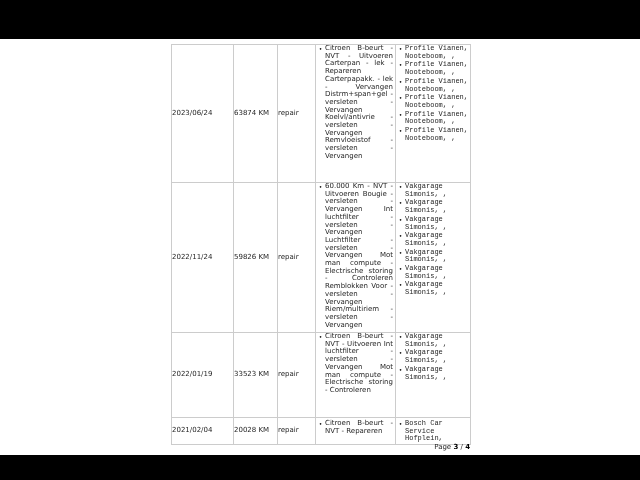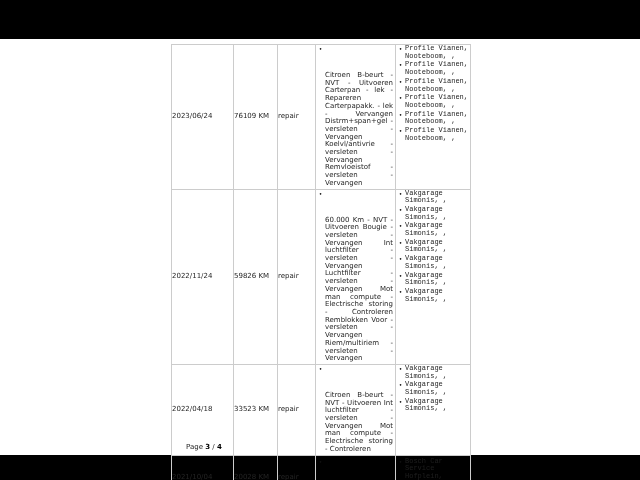--- a/index.html
+++ b/index.html
@@ -28,46 +28,46 @@
   td.c-date,td.c-km,td.c-type{vertical-align:middle;padding-left:7px;color:#242424;}
   td.c-work,td.c-garage{vertical-align:top;padding:4px 2px 2px 3px;}
   tr.r0{height:138px;}
   tr.r1{height:150px;}
   tr.r2{height:85px;}
   tr.r3{height:25px;}
   tr.r3 td.c-work,tr.r3 td.c-garage{padding-top:2px;}
   .bullet-item{display:flex;align-items:flex-start;margin:0 0 1px 0;}
   .marker{flex:0 0 9px;font-size:6px;line-height:7.7px;text-align:center;color:#111;}
   .btext{flex:1 1 auto;min-width:0;}
-  .work-text{text-align:justify;padding-right:2px;margin-top:27px;}
+  .work-text{text-align:justify;padding-right:2px;}
   .garage-text{padding-right:1px;font-family:Liberation Mono, monospace;}
   .footer{
-    position:absolute;left:186px;top:404px;width:296px;
-    text-align:left;font-size:7px;color:#1f1f1f;
+    position:absolute;left:174px;top:404px;width:296px;
+    text-align:right;font-size:7px;color:#1f1f1f;
   }
   .footer b{font-weight:bold;color:#000;}
 </style>
 </head>
 <body>
 
 <div class="page">
 
   <table class="grid">
     <colgroup>
       <col style="width:62px">
         <col style="width:44px">
         <col style="width:38px">
         <col style="width:80px">
         <col style="width:75px">
     </colgroup>
 
     <tbody>
         <tr class="r0">
       <td class="c-date">2023/06/24</td>
-      <td class="c-km">76109 KM</td>
+      <td class="c-km">63874 KM</td>
       <td class="c-type">repair</td>
       <td class="c-work">
         <div class="bullet-item">
           <span class="marker">•</span>
           <span class="btext work-text">Citroen B-beurt - NVT - Uitvoeren Carterpan - lek - Repareren Carterpapakk. - lek - Vervangen Distrm+span+gel - versleten - Vervangen Koelvl/antivrie - versleten - Vervangen Remvloeistof - versleten - Vervangen</span>
         </div>
       </td>
       <td class="c-garage">
             <div>
               <div class="bullet-item">
@@ -136,21 +136,21 @@
               </div>
               <div class="bullet-item">
                 <span class="marker">•</span>
                 <span class="btext garage-text">Vakgarage Simonis, ,</span>
               </div>
             </div>
           </td>
     </tr>
 
     <tr class="r2">
-      <td class="c-date">2022/04/18</td>
+      <td class="c-date">2022/01/19</td>
       <td class="c-km">33523 KM</td>
       <td class="c-type">repair</td>
       <td class="c-work">
         <div class="bullet-item">
           <span class="marker">•</span>
           <span class="btext work-text">Citroen B-beurt - NVT - Uitvoeren Int luchtfilter - versleten - Vervangen Mot man compute - Electrische storing - Controleren</span>
         </div>
       </td>
       <td class="c-garage">
             <div>
@@ -164,21 +164,21 @@
               </div>
               <div class="bullet-item">
                 <span class="marker">•</span>
                 <span class="btext garage-text">Vakgarage Simonis, ,</span>
               </div>
             </div>
           </td>
     </tr>
 
     <tr class="r3">
-      <td class="c-date">2021/10/04</td>
+      <td class="c-date">2021/02/04</td>
       <td class="c-km">20028 KM</td>
       <td class="c-type">repair</td>
       <td class="c-work">
         <div class="bullet-item">
           <span class="marker">•</span>
           <span class="btext work-text">Citroen B-beurt - NVT - Repareren</span>
         </div>
       </td>
       <td class="c-garage">
             <div>

